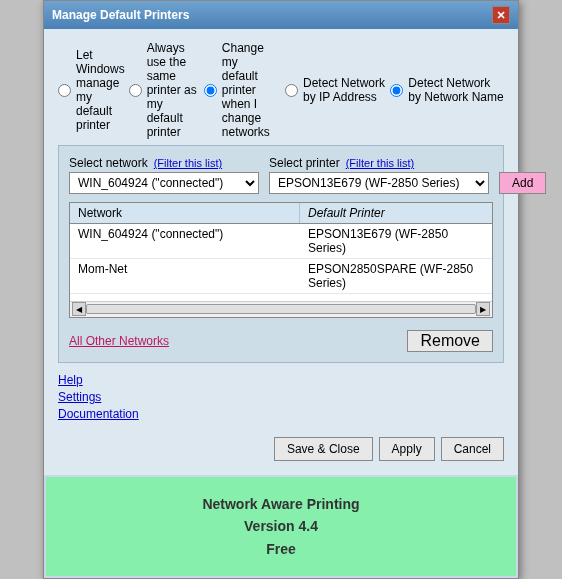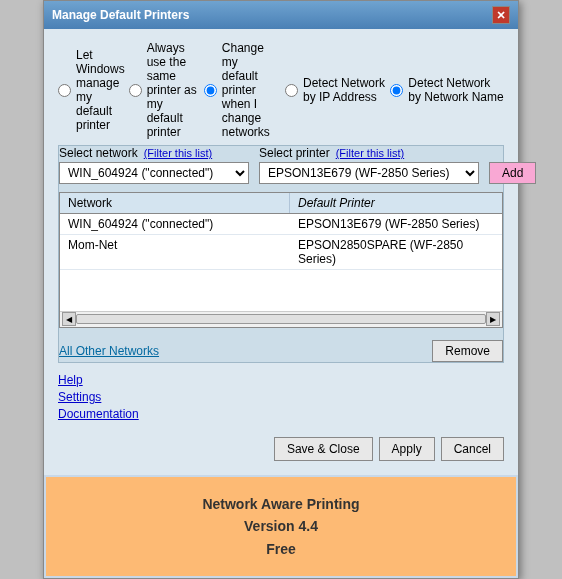--- a/index.html
+++ b/index.html
@@ -73,20 +73,21 @@
       cursor: pointer;
       margin: 0;
     }
     .radio-label {
       font-size: 12px;
       color: #000;
     }
     .network-section {
       background: #ccdde8;
       border: 1px solid #a0b8c8;
+      padding: 10px;
       display: flex;
       flex-direction: column;
       gap: 8px;
       flex: 1;
     }
     .select-row {
       display: flex;
       gap: 10px;
       align-items: flex-end;
     }
@@ -210,28 +211,28 @@
       flex-shrink: 0;
     }
     .bottom-of-table {
       display: flex;
       justify-content: space-between;
       align-items: center;
       margin-top: 4px;
     }
     .all-other-networks {
       font-size: 12px;
-      color: #0369a1;
+      color: #be185d;
       text-decoration: underline;
       cursor: pointer;
     }
     .remove-button {
       height: 22px;
       padding: 0 12px;
-      font-size: 12px;
+      font-size: 16px;
       background: #e8e8e8;
       border: 1px solid #888;
       cursor: pointer;
     }
     .links-section {
       display: flex;
       flex-direction: column;
       gap: 3px;
       padding: 4px 0;
     }
@@ -250,21 +251,21 @@
     }
     .action-button {
       height: 24px;
       padding: 0 12px;
       font-size: 12px;
       background: #e8e8e8;
       border: 1px solid #888;
       cursor: pointer;
     }
     .footer-section {
-      background: #fdba74;
+      background: #86efac;
       border: 2px solid #c8d8e8;
       text-align: center;
       padding: 16px 0;
       flex-shrink: 0;
     }
     .footer-text {
       font-size: 14px;
       font-weight: bold;
       color: #333;
       line-height: 1.6;

